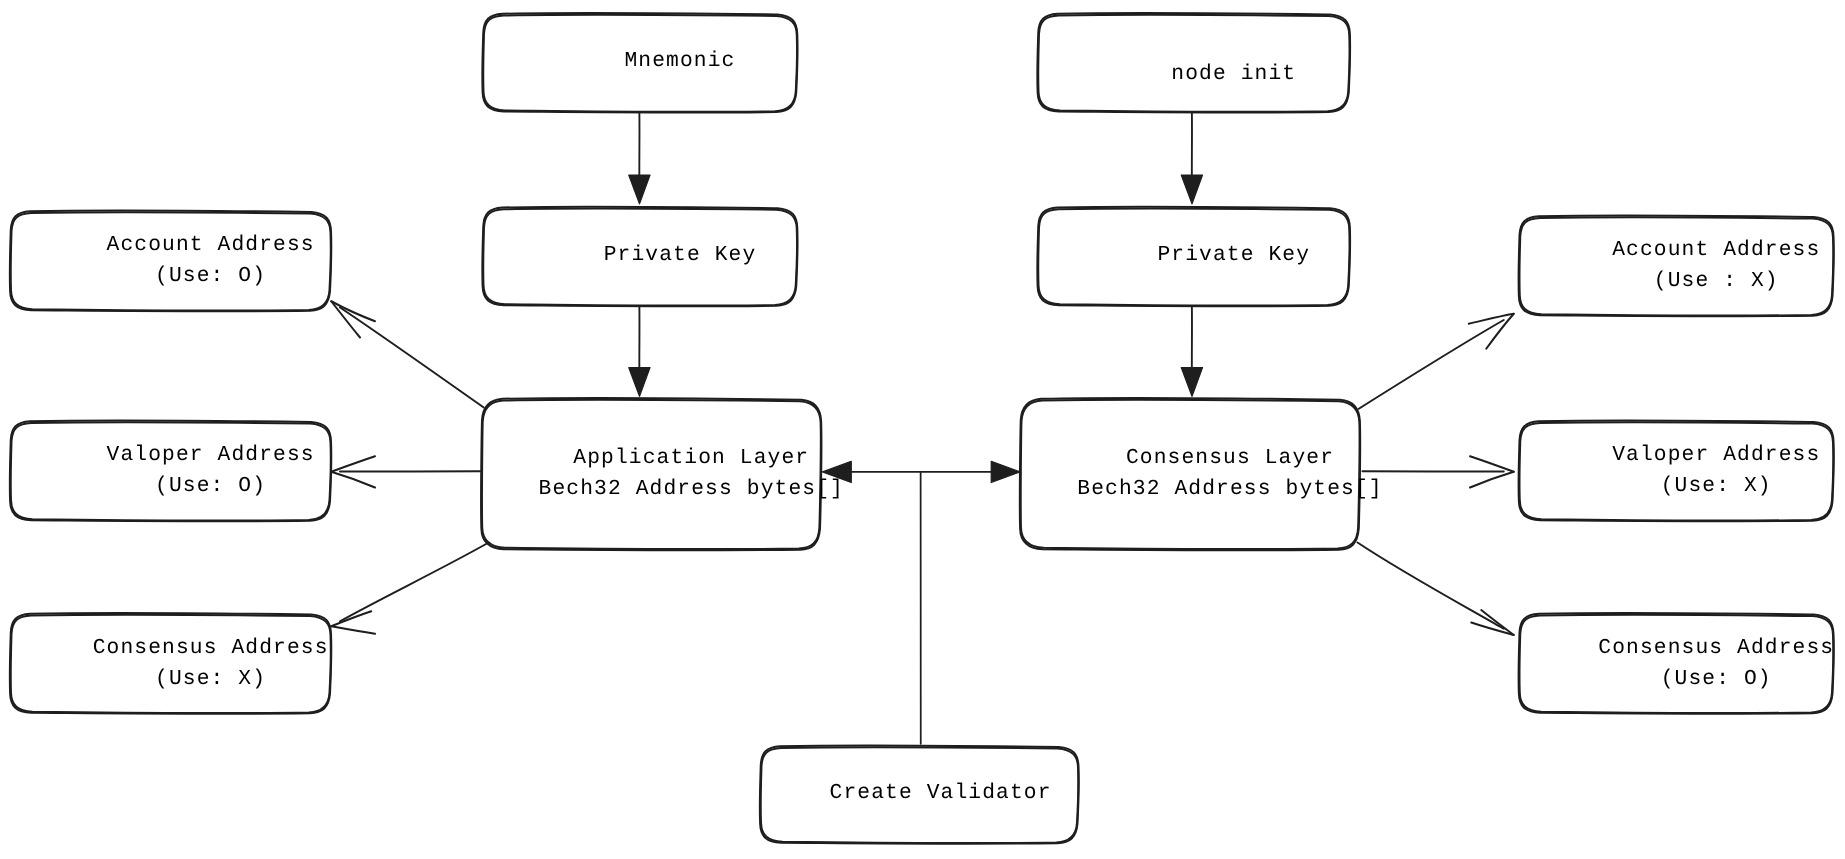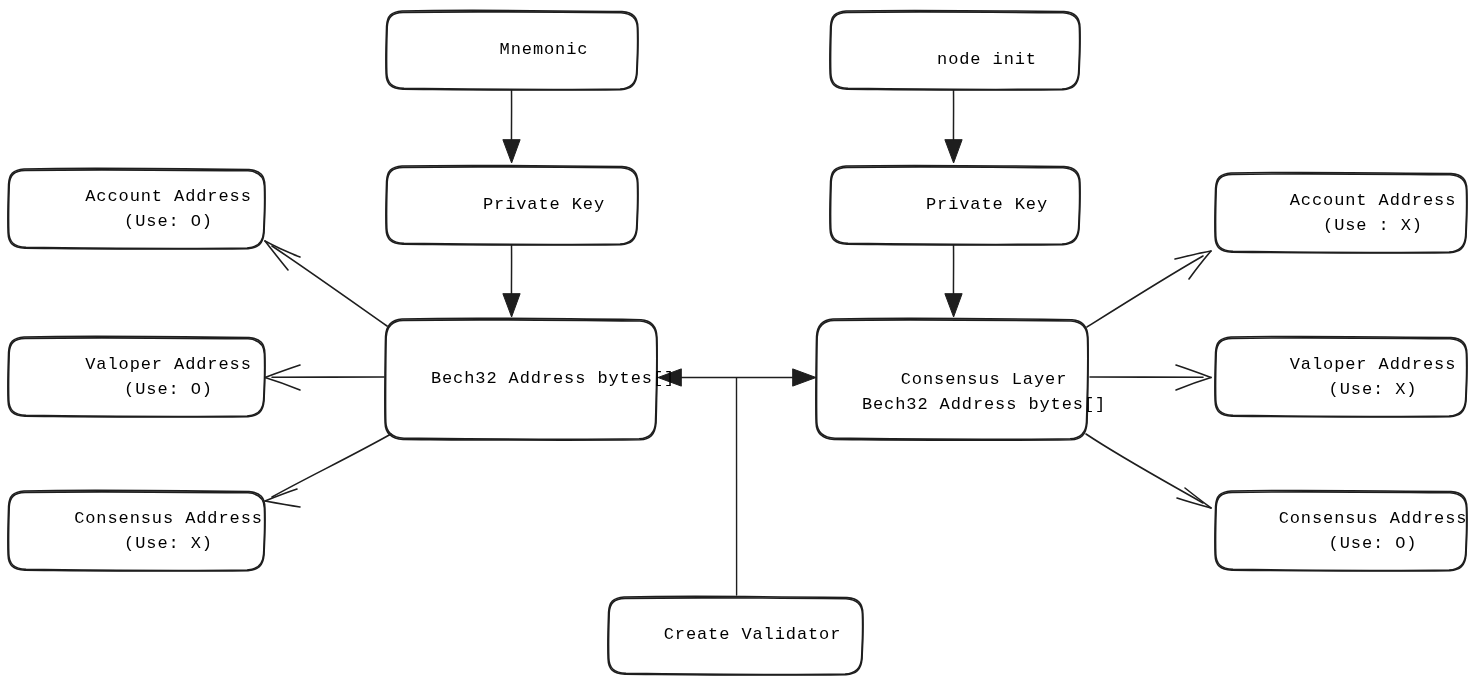--- a/index.html
+++ b/index.html
@@ -187,24 +187,25 @@
 
 <div class="node-label" style="left:386px; top:165px; width:252px; height:80px;">
   <span>Private Key</span>
 </div>
 
 <div class="node-label" style="left:830px; top:165px; width:250px; height:80px;">
   <span>Private Key</span>
 </div>
 
 <div class="node-label" style="left:385px; top:318px; width:272px; height:122px;">
+  <span>Application Layer</span>
   <span class="l2">Bech32 Address bytes[]</span>
 </div>
 
-<div class="node-label" style="left:816px; top:331px; width:272px; height:122px;">
+<div class="node-label" style="left:816px; top:318px; width:272px; height:122px;">
   <span>Consensus Layer</span>
   <span class="l2">Bech32 Address bytes[]</span>
 </div>
 
 <div class="node-label" style="left:8px; top:168px; width:257px; height:82px;">
   <span>Account Address</span>
   <span class="l2">(Use: O)</span>
 </div>
 
 <div class="node-label" style="left:8px; top:336px; width:257px; height:82px;">

